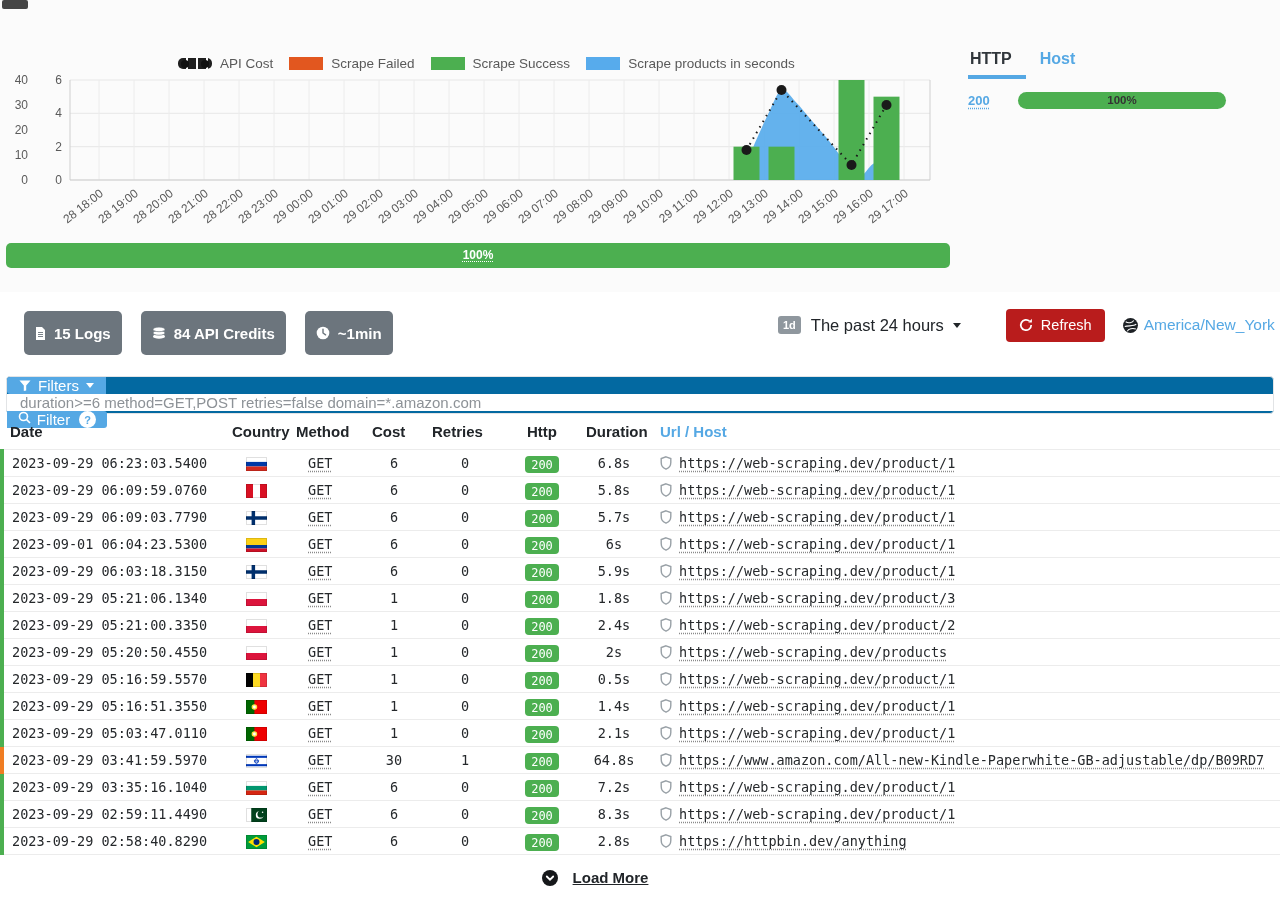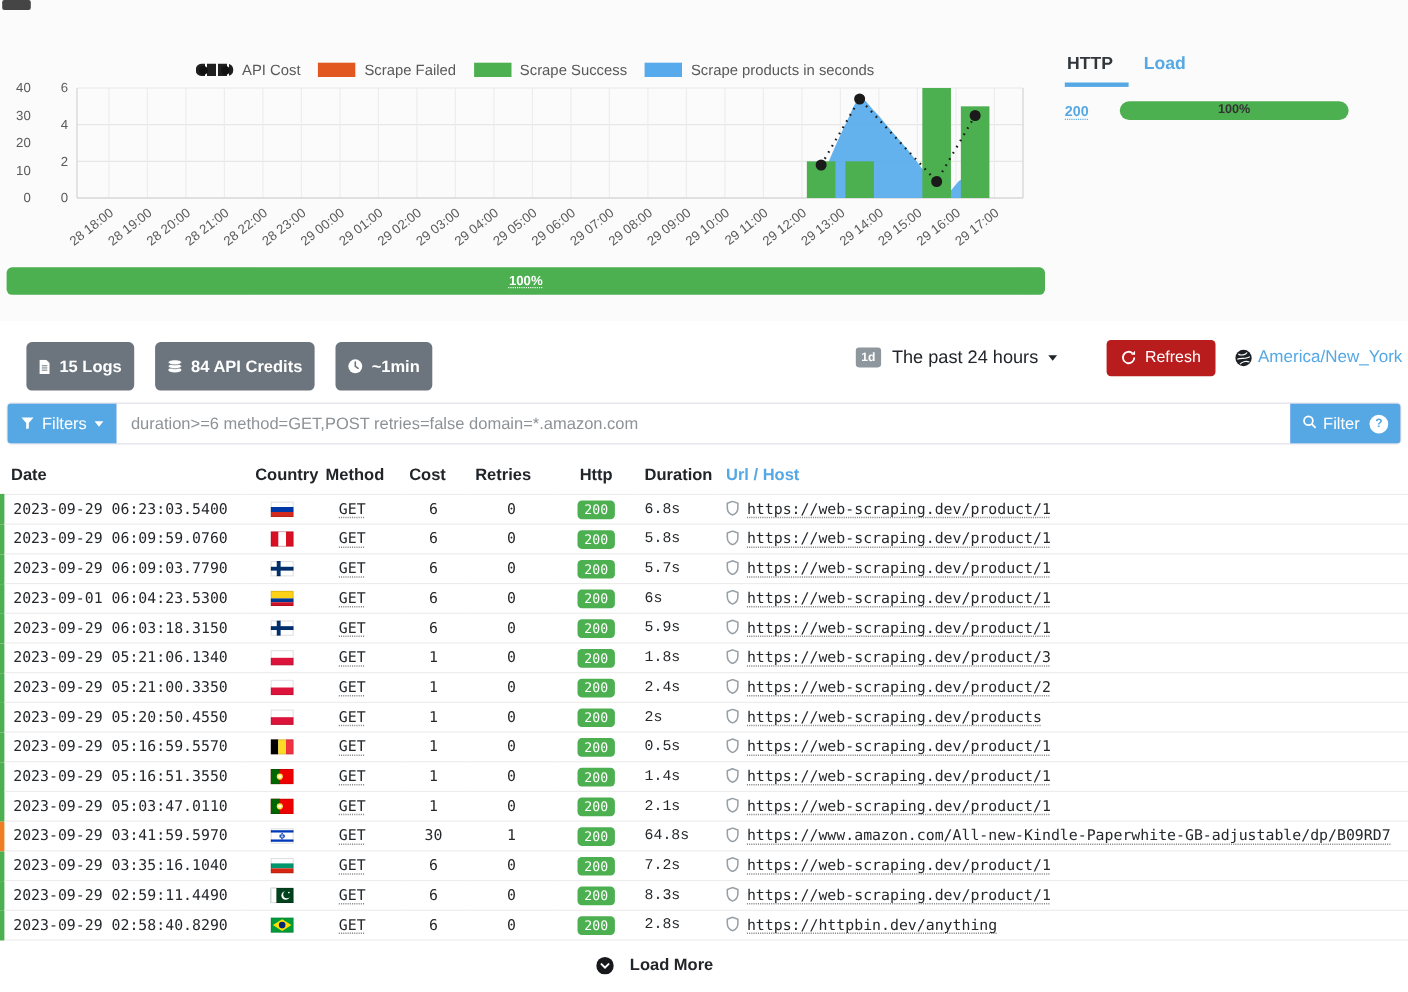--- a/index.html
+++ b/index.html
@@ -42,21 +42,21 @@
   .controls { position:absolute; top:308px; left:778px; display:flex; align-items:center; height:34px; }
   .range-badge { background:#8f979e; color:#fff; font-size:11px; font-weight:bold; border-radius:3px; padding:3px 5px; margin-right:10px; }
   .range-label { font-size:16.5px; color:#212529; margin-right:9px; cursor:pointer; }
   .caret { width:0; height:0; border-left:4.5px solid transparent; border-right:4.5px solid transparent; border-top:5.5px solid #212529; display:inline-block; }
   .range-caret { margin-right:45px; }
   .refresh-btn { background:#b91c1c; color:#fff; border:none; border-radius:4px; padding:0 13px; height:33px; font-size:14.5px; display:flex; align-items:center; gap:8px; margin-right:17px; cursor:pointer; font-family:inherit; }
   .tz { display:flex; align-items:center; gap:5px; }
   .tz-link { color:#55a8e4; font-size:15.5px; cursor:pointer; }
 
   
-  .filter-bar { position:absolute; top:366px; left:6px; width:1268px; height:38px; display:flex; border:1px solid #e2e4e6; border-radius:4px; background:#c4b5fd; }
+  .filter-bar { position:absolute; top:376px; left:6px; width:1268px; height:38px; display:flex; border:1px solid #e2e4e6; border-radius:4px; background:#0369a1;flex-direction:column; }
   .filters-btn { background:#55a8e4; width:99px; color:#fff; display:flex; align-items:center; justify-content:center; gap:7px; font-size:15px; border:none; border-radius:3px 0 0 3px; cursor:pointer; font-family:inherit; }
   .filters-btn .caret { border-top-color:#fff; }
   .filter-input { flex:1; border:none; outline:none; padding:0 13px; font-size:15px; color:#333; font-family:inherit; }
   .filter-input::placeholder { color:#8d9297; }
   .filter-right { background:#55a8e4; width:100px; display:flex; align-items:center; justify-content:center; gap:9px; color:#fff; font-size:15px; border-radius:0 3px 3px 0; }
   .filter-go { display:flex; align-items:flex-start; gap:6px; background:none; border:none; color:#fff; font-size:15px; cursor:pointer; font-family:inherit; }
   .help-circle { width:17px; height:17px; background:#fff; color:#55a8e4; border-radius:50%; font-size:11px; font-weight:bold; display:flex; align-items:center; justify-content:center; cursor:pointer; }
 
   
   .log-table-wrap { position:absolute; top:416px; left:0; width:1280px; }
@@ -69,25 +69,25 @@
   tbody tr:last-child td { border-bottom:1px solid #ececec; }
   td.c-date { border-left:4px solid #4caf50; padding-left:8px; }
   tr.accent-orange td.c-date { border-left-color:#f07d23; }
   td.c-country { text-align:center; }
   .flag svg { outline:1px solid rgba(0,0,0,0.12); outline-offset:-1px; vertical-align:middle; }
   td.c-method { padding-left:20px; }
   .get-label { text-decoration:underline dotted #8a8a8a; text-underline-offset:3px; cursor:pointer; }
   td.c-cost, td.c-retries { text-align:center; }
   td.c-http { text-align:center; }
   .status-badge { background:#4caf50; color:#fff; font-size:12px; padding:1.5px 6px; border-radius:4px; cursor:pointer; }
-  td.c-duration { text-align:left; padding-right:10px;font-family:Liberation Mono, monospace; }
+  td.c-duration { text-align:center; padding-right:10px; }
   td.c-url svg { vertical-align:-2px; margin-right:7px; }
   .url-text { text-decoration:underline dotted #8a8a8a; text-underline-offset:3px; cursor:pointer; }
 
-  .load-more { position:absolute; top:869px; left:0; width:1190px; display:flex; justify-content:center; align-items:center; gap:15px; font-size:15px; font-weight:bold; color:#212529; cursor:pointer; }
+  .load-more { position:absolute; top:869px; left:0; width:1190px; display:flex; justify-content:center; align-items:center; gap:15px; font-size:15px; font-weight:bold; color:#212529; cursor:pointer;text-decoration:underline; }
 </style>
 </head>
 <body>
 
 <div class="app">
   <div class="top-bg"></div>
   <div class="corner-artifact"></div>
 
   <div class="legend">
     <div class="legend-item">
@@ -181,21 +181,21 @@
       <path d="M 746.5 78 L 781.5 18 L 851.5 93 L 886.5 33" fill="none" stroke="#1a1a1a" stroke-width="2" stroke-dasharray="1.5 5"></path>
       <circle cx="746.5" cy="78" r="5" fill="#1a1a1a"></circle>
       <circle cx="781.5" cy="18" r="5" fill="#1a1a1a"></circle>
       <circle cx="851.5" cy="93" r="5" fill="#1a1a1a"></circle>
       <circle cx="886.5" cy="33" r="5" fill="#1a1a1a"></circle>
     </svg>
 
   <div class="side-panel">
     <div class="tabs">
       <div class="tab tab-http">HTTP</div>
-      <div class="tab tab-host">Load</div>
+      <div class="tab tab-host">Host</div>
     </div>
     <div class="status-row">
       <span class="code-link">200</span>
       <div class="mini-bar">100%</div>
     </div>
   </div>
 
   <div class="summary-bar">
     <span>100%</span>
   </div>

